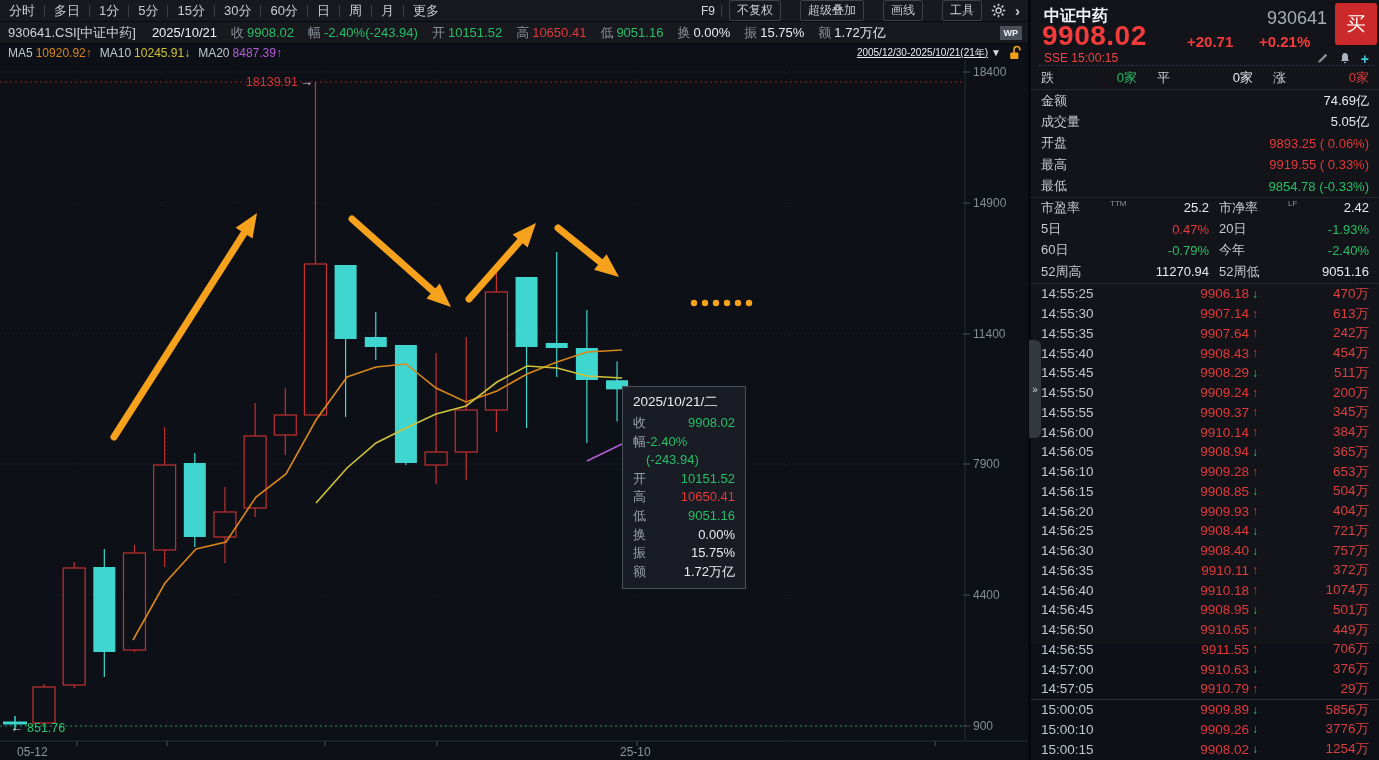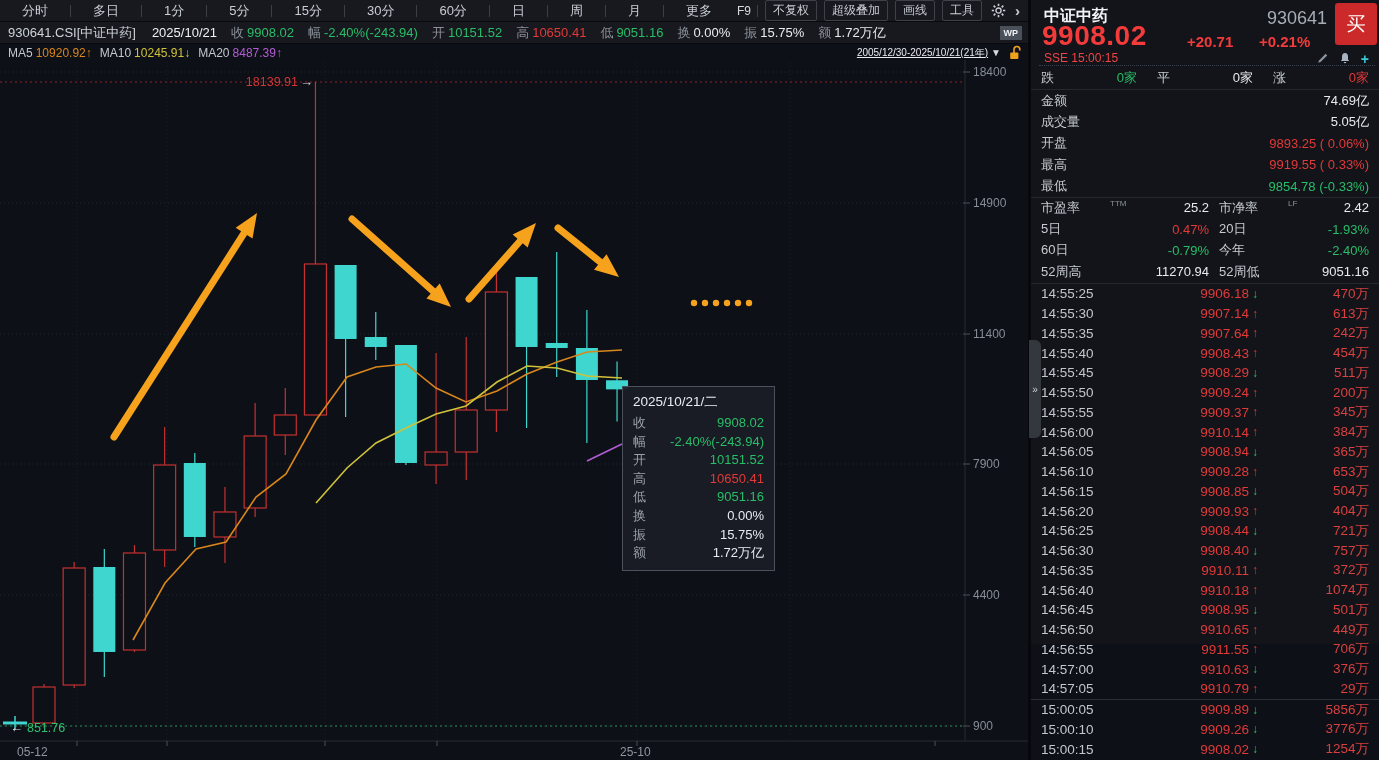--- a/index.html
+++ b/index.html
@@ -3,21 +3,21 @@
 <meta charset="utf-8">
 <style>
   html,body{margin:0;padding:0;background:#0c0e12;}
   #app{position:relative;width:1379px;height:760px;overflow:hidden;background:#0d1016;
        font-family:"Liberation Sans",sans-serif;color:#dde0e6;-webkit-font-smoothing:antialiased;}
   
   .bar{position:absolute;left:0;width:1028px;height:22px;background:#17191f;
        border-bottom:1px solid #08090c;display:flex;align-items:center;box-sizing:border-box;z-index:10;}
   #bar1{top:0;}
   #bar2{top:22px;}
-  .menu-item{font-size:13px;color:#c9cdd4;padding:0 22px;white-space:nowrap;cursor:default;}
+  .menu-item{font-size:13px;color:#c9cdd4;padding:0 9px;white-space:nowrap;cursor:default;}
   .vsep{width:1px;height:12px;background:#3a3e46;}
   .tools{margin-left:auto;display:flex;align-items:center;padding-right:8px;}
   .tool-f9{font-size:12px;color:#d7dae0;margin-right:6px;}
   .tool-box{font-size:12px;color:#c9cdd4;border:1px solid #3c414a;border-radius:2px;
             padding:1px 7px;margin-left:7px;white-space:nowrap;}
   .tool-ico{margin-left:9px;display:flex;align-items:center;}
   .chev{color:#c9cdd4;font-size:15px;margin-left:9px;font-weight:bold;}
   .sym-code{font-size:13px;color:#ced3da;margin-left:8px;white-space:nowrap;}
   .sym-date{font-size:13px;color:#eef1f5;margin-left:16px;}
   .sym-field{font-size:13px;margin-left:14px;white-space:nowrap;}
@@ -29,21 +29,21 @@
          align-items:center;z-index:4;font-size:12px;}
   .ma-item{margin-left:8px;white-space:nowrap;}
   .ma-item .ml{color:#c3c8cf;margin-right:3px;}
   #range-wrap{margin-left:auto;display:flex;align-items:center;margin-right:6px;}
   #range-label{font-size:10px;color:#e8ebf0;text-decoration:underline;}
   #range-caret{color:#d7dbe1;font-size:10px;margin-left:3px;}
   #lock-icon{margin-left:8px;display:flex;}
   
   .c-red{color:#e23939;} .c-green{color:#28bd68;} .c-white{color:#e7eaef;}
   
-  #tooltip{position:absolute;left:622px;top:386px;width:153px;box-sizing:border-box;
+  #tooltip{position:absolute;left:622px;top:386px;width:124px;box-sizing:border-box;
            background:rgba(26,30,37,0.95);border:1px solid #4a515b;z-index:6;padding:6px 10px 7px;}
   .tt-title{font-size:13.5px;color:#e8ebf0;margin-bottom:3px;}
   .tt-row{display:flex;justify-content:space-between;font-size:13px;line-height:18.6px;}
   .tt-row .l{color:#9aa0a9;}
   
   #divider{position:absolute;left:1028px;top:0;width:3px;height:760px;background:#07080b;z-index:11;}
   #panel-tab{position:absolute;left:1029px;top:340px;width:12px;height:98px;background:#33383f;
              border-radius:0 6px 6px 0;z-index:12;display:flex;align-items:center;
              justify-content:center;color:#cdd2d9;font-size:10px;cursor:pointer;}
   #panel{position:absolute;left:1031px;top:0;width:348px;height:644px;background:#121419;z-index:10;}
@@ -212,21 +212,21 @@
         <span class="vsep"></span>
         <span class="menu-item">周</span>
         <span class="vsep"></span>
         <span class="menu-item">月</span>
         <span class="vsep"></span>
         <span class="menu-item">更多</span>
       </div>
     <div class="tools">
       <span class="tool-f9">F9</span>
       <span class="vsep"></span>
-      <div id="tool-boxes" style="display:flex;align-items:center;">
+      <div id="tool-boxes" style="display:flex;align-items:center;gap:12px;">
           <span class="tool-box">不复权</span>
           <span class="tool-box">超级叠加</span>
           <span class="tool-box">画线</span>
           <span class="tool-box">工具</span>
         </div>
       <span class="tool-ico">
         <svg width="15" height="15" viewBox="0 0 14 14">
           <circle cx="7" cy="7" r="2.4" fill="none" stroke="#c8ccd3" stroke-width="1.3"></circle>
           <g stroke="#c8ccd3" stroke-width="1.5">
             <line x1="11.2" y1="7" x2="13.3" y2="7"></line>

